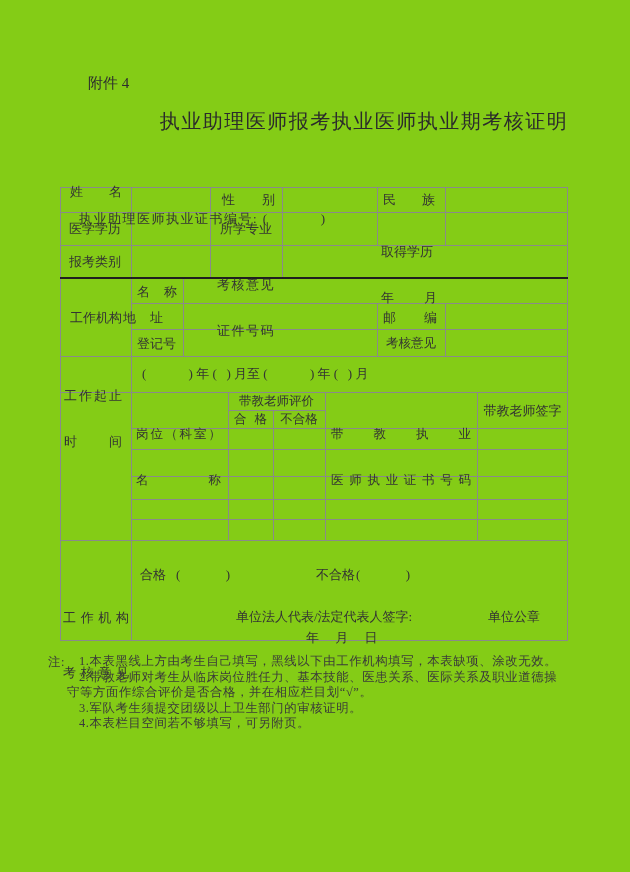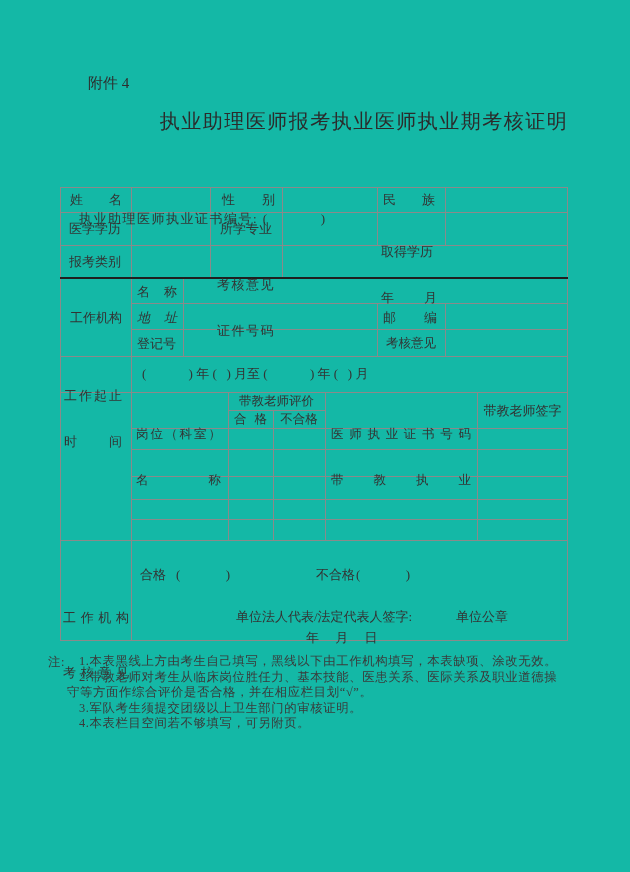--- a/index.html
+++ b/index.html
@@ -1,19 +1,19 @@
 <!DOCTYPE html>
 <html><head>
 <meta charset="utf-8">
 <style>
   html,body{margin:0;padding:0;}
   .page{
     position:relative;
     width:630px;height:872px;
-    background:#14b8a6;
+    background:#84cc16;
     font-family:"Liberation Serif","DejaVu Serif",serif;
     color:#333;
     overflow:hidden;
   }
   .grid-svg{position:absolute;left:0;top:0;}
   .t{position:absolute;font-size:13px;line-height:15px;color:#333;white-space:pre;}
   .c{text-align:center;}
   .spread{text-align:justify;text-align-last:justify;}
   .two>div{line-height:16px;}
   .attachment{position:absolute;left:88px;top:74px;font-size:15px;color:#2e2e2e;}
@@ -46,74 +46,74 @@
       M183.5 278V356 M377.5 303V356 M445.5 303V356
       M228.5 392V540 M273.5 410V540 M325.5 392V540 M477.5 392V540"></path>
     <path stroke="#1f1f1f" stroke-width="2.6" fill="none" d="M60 278H568"></path>
   </svg>
 
   <div class="attachment">附件 4</div>
   <div class="title">执业助理医师报考执业医师执业期考核证明</div>
 
   <div class="cert-line" style="top:166px;margin-top:44px;"><span>执业助理医师执业证书编号: (</span><span class="gap"></span><span>)</span></div>
 
-  <div class="t spread" style="left:70px;top:192px;width:52px;">姓名</div>
+  <div class="t spread" style="left:70px;top:184px;width:52px;">姓名</div>
   <div class="t spread" style="left:222px;top:192px;width:53px;">性别</div>
   <div class="t spread" style="left:383px;top:192px;width:52px;">民族</div>
 
   <div class="t c" style="left:66px;top:221px;width:58px;">医学学历</div>
   <div class="t c" style="left:215px;top:221px;width:62px;">所学专业</div>
   <div class="t two" style="left:381px;top:214px;width:56px;">
     <div>取得学历</div>
     <div class="spread">年月</div>
   </div>
 
   <div class="t c" style="left:66px;top:254px;width:58px;">报考类别</div>
   <div class="t two c" style="left:214px;top:247px;width:64px;letter-spacing:1.5px;">
     <div>考核意见</div>
     <div>证件号码</div>
   </div>
 
   <div class="t c" style="left:66px;top:310px;width:60px;">工作机构</div>
   <div class="t spread" style="left:137px;top:284px;width:40px;">名称</div>
-  <div class="t spread" style="left:137px;top:310px;width:40px;font-style:italic;">地址</div>
+  <div class="t spread" style="left:123px;top:310px;width:40px;">地址</div>
   <div class="t" style="left:137px;top:336px;width:40px;">登记号</div>
   <div class="t spread" style="left:383px;top:310px;width:54px;">邮编</div>
   <div class="t c small" style="left:377px;top:336px;width:68px;">考核意见</div>
 
   <div class="t two" style="left:64px;top:358px;width:58px;">
     <div class="spread">工作起止</div>
     <div class="spread">时间</div>
   </div>
   <div class="t" style="left:142px;top:366px;">(             ) 年 (   ) 月至 (             ) 年 (   ) 月</div>
 
 
   <div class="t two" style="left:136px;top:396px;width:85px;font-size:12.5px;">
     <div class="spread">岗位（科室）</div>
     <div class="spread">名称</div>
   </div>
   <div class="t c small" style="left:228px;top:394px;width:97px;">带教老师评价</div>
   <div class="t spread small" style="left:234px;top:412px;width:33px;">合格</div>
   <div class="t c small" style="left:273px;top:412px;width:52px;">不合格</div>
   <div class="t two" style="left:331px;top:396px;width:140px;font-size:12.5px;">
+    <div class="spread">带教执业</div>
     <div class="spread">医师执业证书号码</div>
-    <div class="spread">带教执业</div>
   </div>
   <div class="t c" style="left:477px;top:403px;width:91px;">带教老师签字</div>
 
   <div class="t" style="left:63px;top:575px;width:66px;">
     <div class="spread" style="line-height:25px;">工作机构</div>
     <div class="spread" style="line-height:25px;">考核意见</div>
   </div>
   <div class="t" style="left:140px;top:567px;">合格</div>
   <div class="t" style="left:176px;top:567px;">(              )</div>
   <div class="t" style="left:316px;top:567px;">不合格</div>
   <div class="t" style="left:356px;top:567px;">(              )</div>
   <div class="t" style="left:236px;top:609px;">单位法人代表/法定代表人签字:</div>
-  <div class="t" style="left:456px;top:609px;text-align:center;">单位公章</div>
+  <div class="t" style="left:488px;top:609px;text-align:center;">单位公章</div>
   <div class="t" style="left:306px;top:630px;">年     月     日</div>
 
   <div class="notes">
     <div class="notes-prefix">注:</div>
     <div class="notes-lines">
       <div>1.本表黑线上方由考生自己填写，黑线以下由工作机构填写，本表缺项、涂改无效。</div>
       <div>2.带教老师对考生从临床岗位胜任力、基本技能、医患关系、医际关系及职业道德操</div>
       <div class="note-cont">守等方面作综合评价是否合格，并在相应栏目划“√”。</div>
       <div>3.军队考生须提交团级以上卫生部门的审核证明。</div>
       <div>4.本表栏目空间若不够填写，可另附页。</div>

